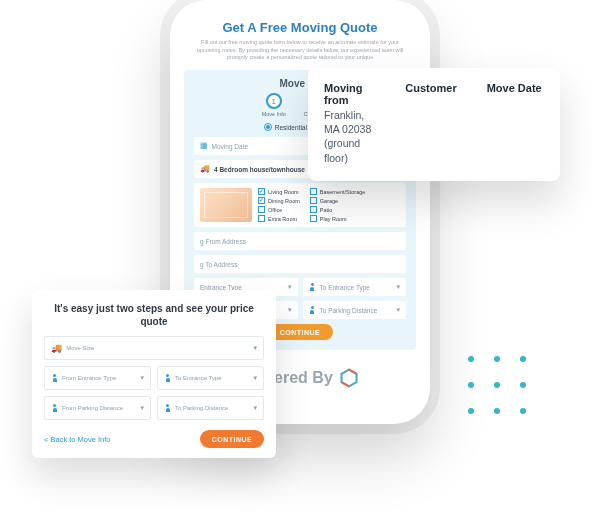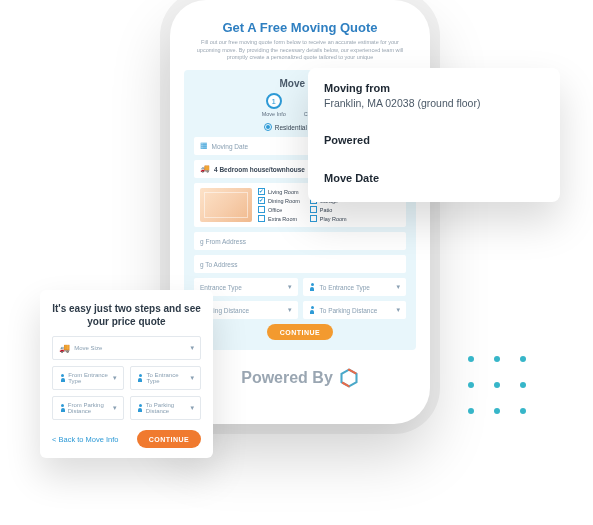--- a/index.html
+++ b/index.html
@@ -51,28 +51,28 @@
   .continue { background:#f39a2f; color:#fff; font-size:7px; letter-spacing:.5px; font-weight:600; border:none; width:66px; height:16px; border-radius:999px; display:block; margin:4px auto 0; }
 
   .powered { display:flex; align-items:center; justify-content:center; gap:6px; margin-top:18px; font-size:16px; font-weight:600; color:#9aa6b2; }
   .hex { width:20px; height:20px; border-radius:3px; position:relative; }
   .hex svg { width:20px; height:20px; }
 
   
   .card-right {
     position:absolute; left:308px; top:68px; width:252px; background:#fff; border-radius:8px;
     box-shadow: 0 20px 40px rgba(0,0,0,.15); padding:14px 16px 16px;
-    display:grid; grid-template-columns: 1fr; column-gap:12px; row-gap:10px;gap:24px;
+    display:grid; grid-template-columns: 1fr 1fr 1fr; column-gap:12px; row-gap:10px;gap:24px;
   }
   .card-right h4 { font-size:11px; font-weight:700; color:#1d2732; margin-bottom:2px; }
   .card-right p { font-size:10.5px; color:#4b5967; line-height:1.35; }
 
   
   .card-left {
-    position:absolute; left:40px; top:290px; width:173px; background:#fff; border-radius:6px;
+    position:absolute; left:32px; top:290px; width:244px; background:#fff; border-radius:6px;
     box-shadow: 0 18px 36px rgba(0,0,0,.14); padding:12px 12px 10px;
   }
   .card-left .head { font-size:10px; font-weight:600; color:#2d3a47; text-align:center; line-height:1.3; margin-bottom:8px; }
   .sel { border:1px solid #e3e8ed; height:24px; display:flex; align-items:center; padding:0 6px; gap:4px; border-radius:2px; }
   .sel .slabel { font-size:6px; color:#8aa0b3; }
   .sel .sicon { color:#2e9ad6; font-size:9px; }
   .sel .schev { margin-left:auto; color:#8aa0b3; font-size:7px; }
   .selrow { display:flex; gap:6px; margin-top:6px; }
   .selrow .sel { flex:1; }
   .foot { display:flex; align-items:center; justify-content:space-between; margin-top:10px; }
@@ -225,21 +225,21 @@
     <span></span>
     <span></span>
 </div>
 
 <div class="card-right">
   <div>
     <h4>Moving from</h4>
     <p>Franklin, MA 02038 (ground floor)</p>
   </div>
   <div>
-    <h4>Powered</h4>
+    <h4>Customer</h4>
   </div>
   <div>
     <h4>Move Date</h4>
   </div>
 </div>
 
 <div class="card-left">
   <div class="head">It's easy just two steps and see your price quote</div>
   <div class="sel">
     <span class="sicon">🚚</span>

